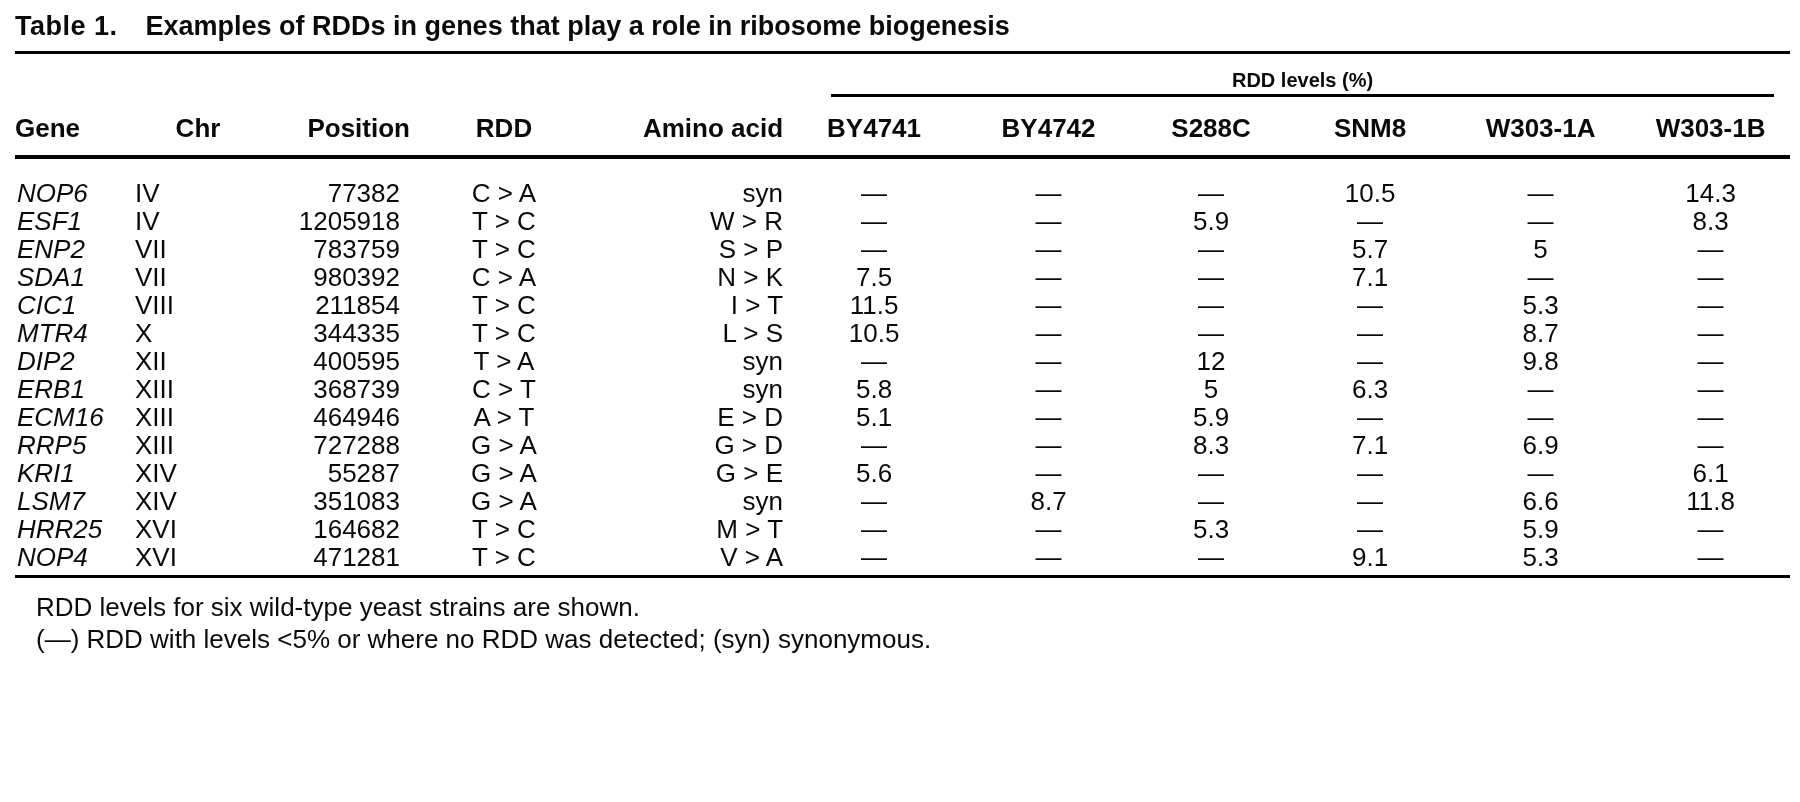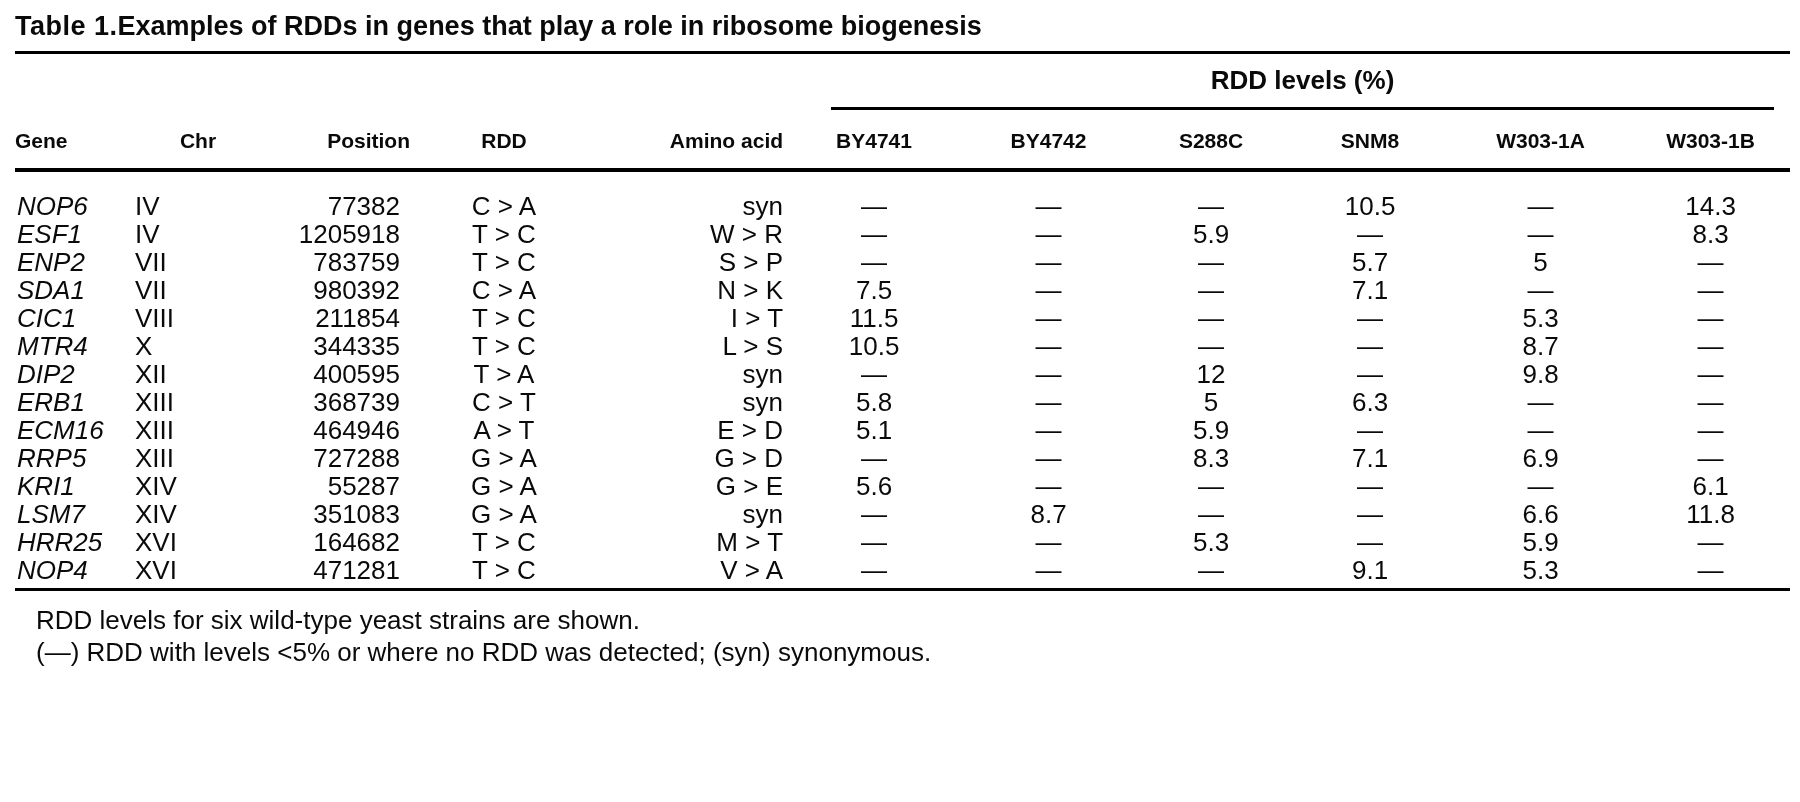--- a/index.html
+++ b/index.html
@@ -23,47 +23,47 @@
     width: 1775px;
     font-size: 27px;
     line-height: 32px;
     padding-bottom: 9px;
     border-bottom: 3px solid #000;
     white-space: nowrap;
   }
   .table-title .t-label {
     font-weight: bold;
     letter-spacing: 0.5px;
+    margin-right: 28px;
   }
   .table-title .t-text {
     font-weight: bold;
   }
   
   table.rdd-table {
     border-collapse: collapse;
     table-layout: fixed;
     width: 1775px;
     border-bottom: 3px solid #000;
   }
   
   th.spanner-cell { padding: 0; vertical-align: bottom; }
   .spanner-inner {
     margin: 12px 16px 0 48px;
-    padding-bottom: 13px;
     border-bottom: 3px solid #000;
     text-align: center;
     font-weight: bold;
-    font-size: 26px;
+    font-size: 20px;
     line-height: 28px;
     white-space: nowrap;
   }
   
   tr.col-header-row th {
     font-weight: bold;
-    font-size: 21px;
+    font-size: 26px;
     line-height: 28px;
     padding: 17px 0 13px 0;
     border-bottom: 4px solid #000;
     vertical-align: bottom;
     white-space: nowrap;
   }
   
   tbody td {
     font-size: 26px;
     line-height: 28px;

